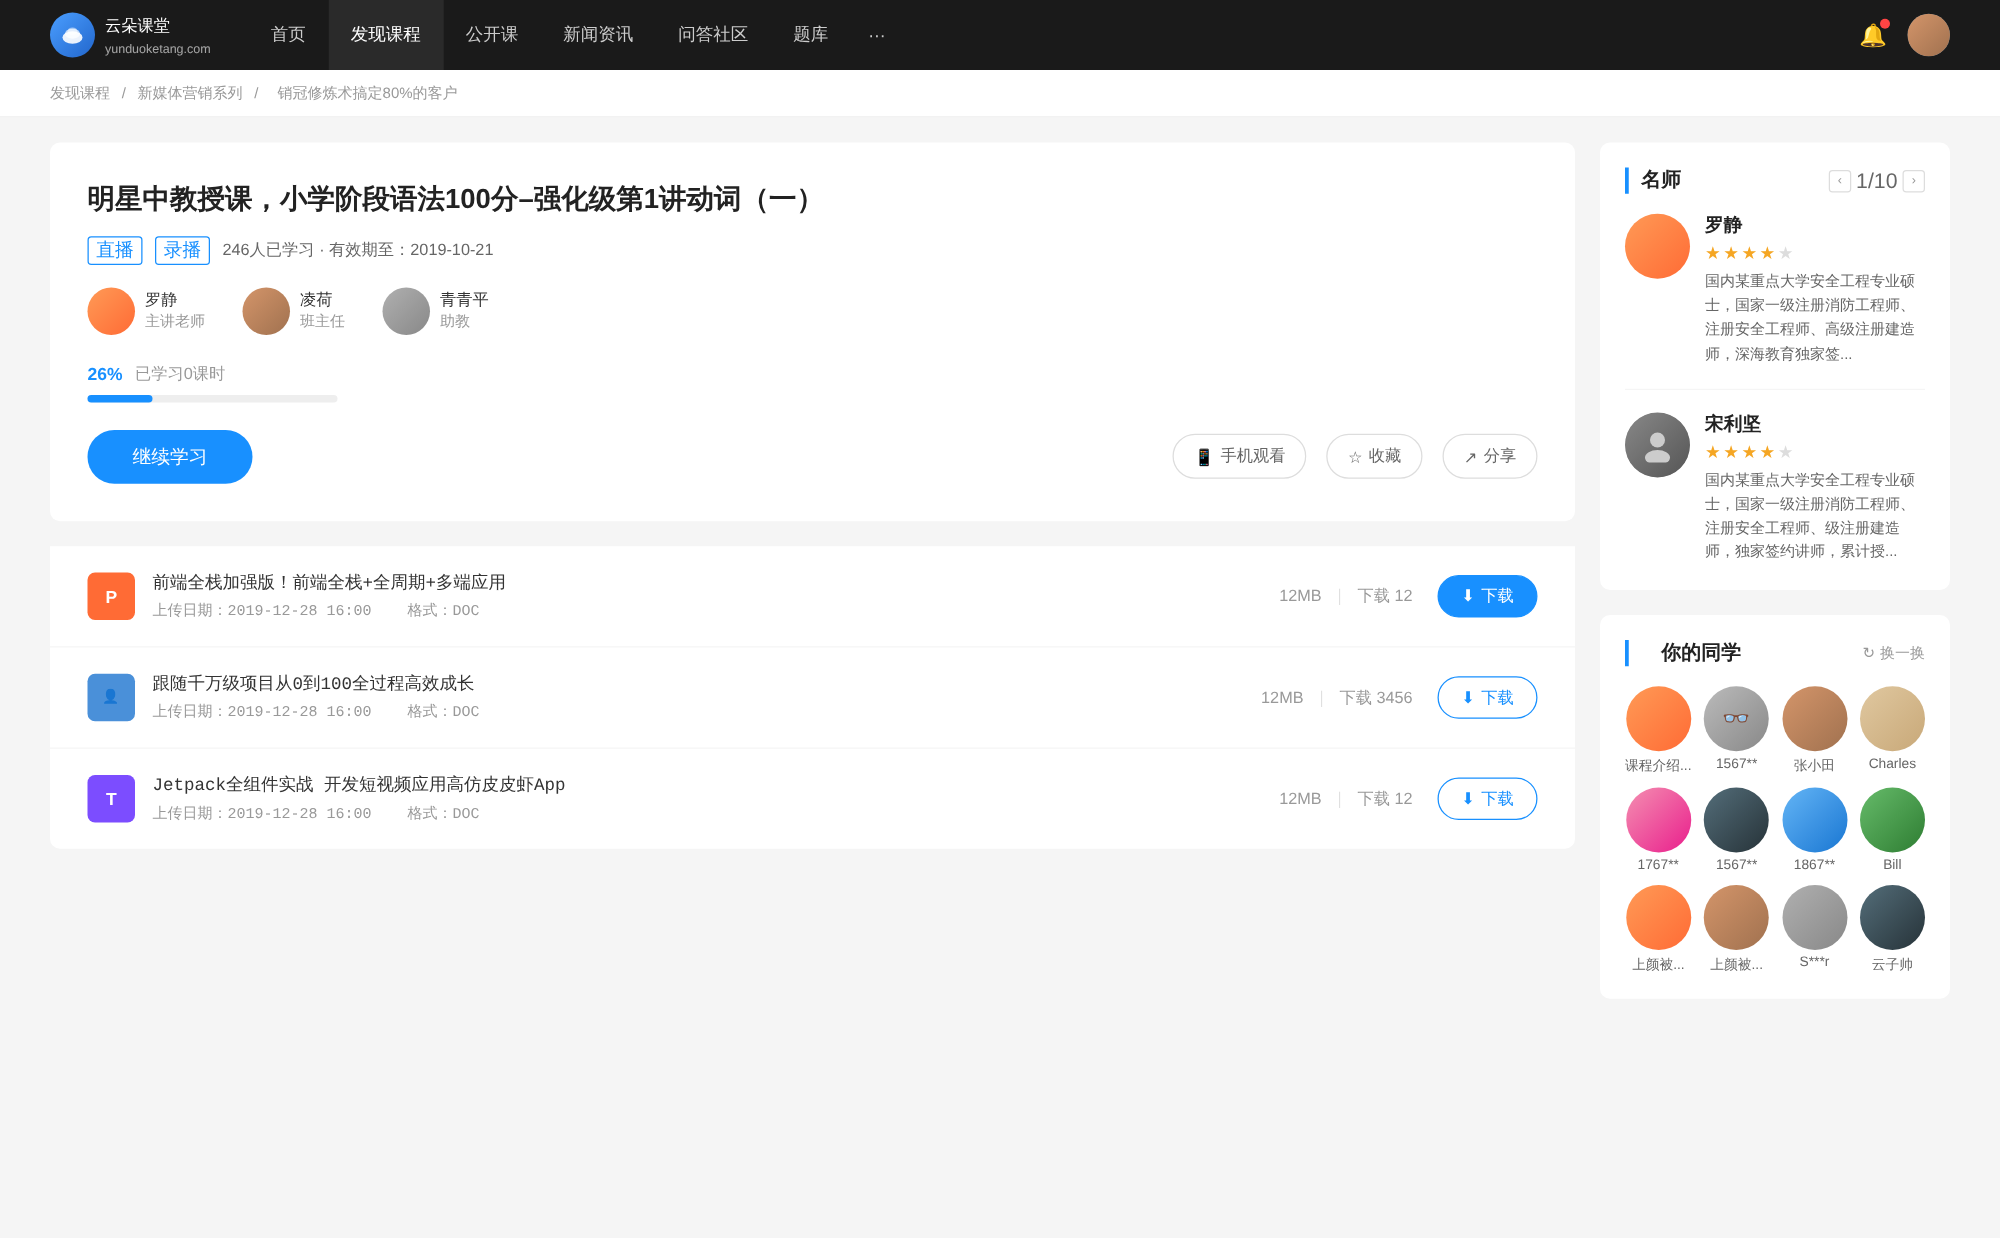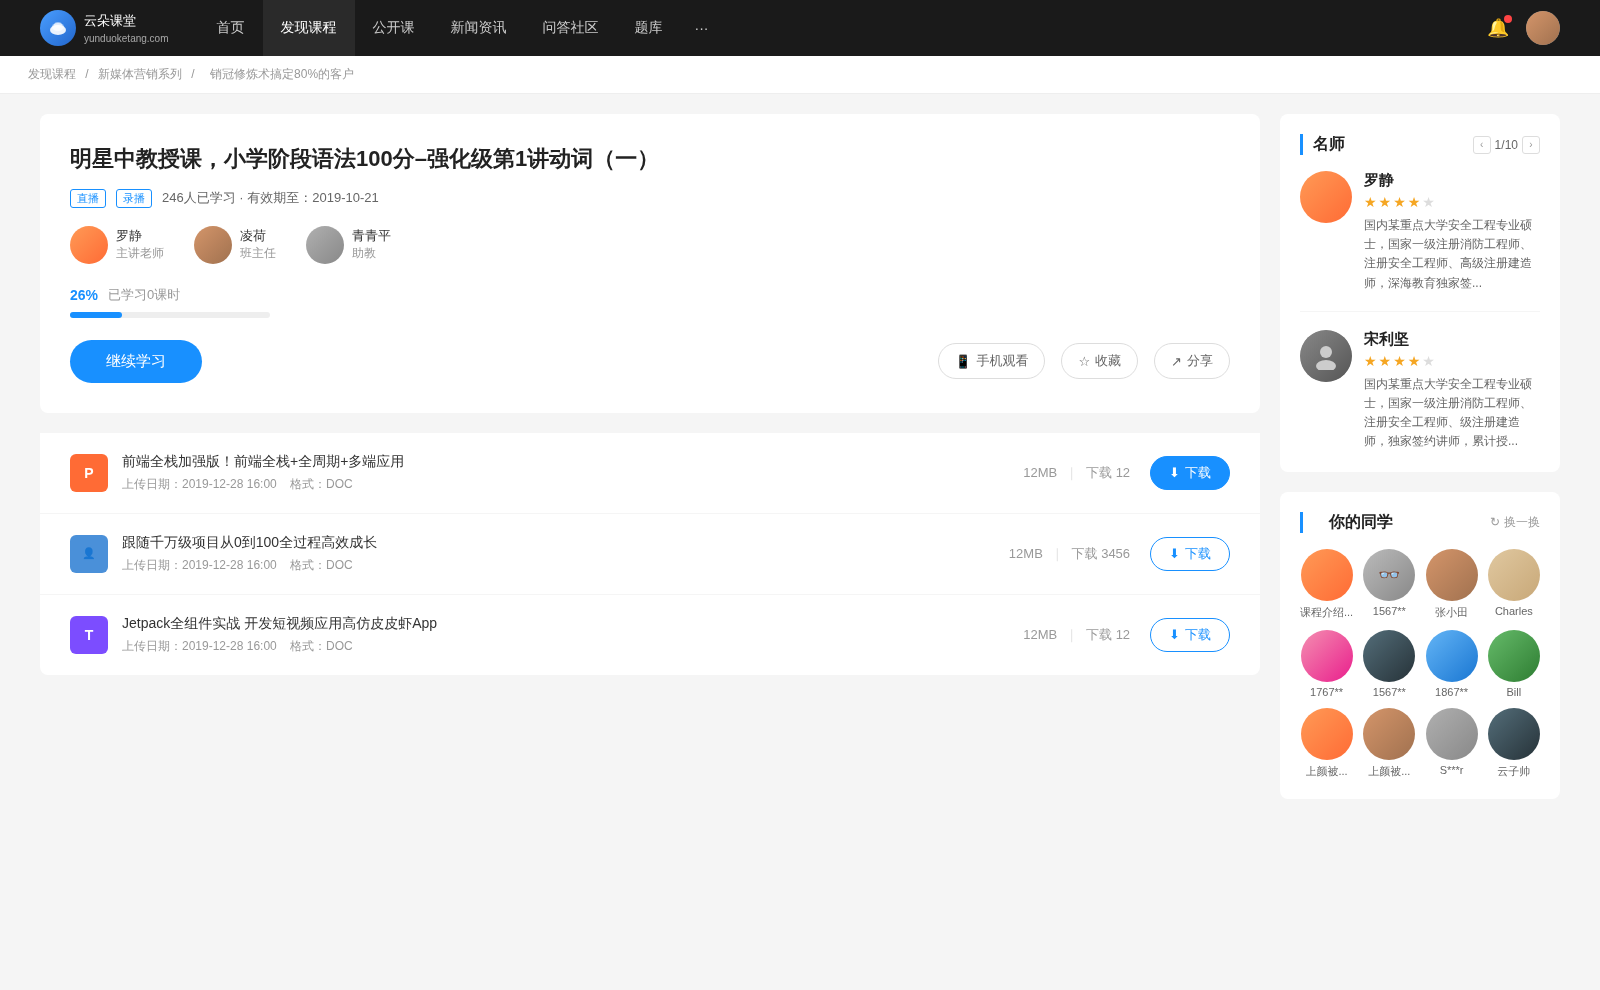--- a/index.html
+++ b/index.html
@@ -14,35 +14,35 @@
     .nav-item { color: #ccc; padding: 0 18px; height: 56px; display: flex; align-items: center; cursor: pointer; font-size: 14px; white-space: nowrap; }
     .nav-item.active { background: #2a2a2a; color: white; }
     .nav-more { color: #ccc; padding: 0 14px; height: 56px; display: flex; align-items: center; cursor: pointer; }
     .navbar-right { margin-left: auto; display: flex; align-items: center; gap: 16px; }
     .bell-icon { color: #ccc; font-size: 18px; cursor: pointer; position: relative; }
     .bell-dot { position: absolute; top: -2px; right: -2px; width: 8px; height: 8px; background: #ff4444; border-radius: 50%; }
     .user-avatar { width: 34px; height: 34px; border-radius: 50%; background: #888; overflow: hidden; cursor: pointer; display: flex; align-items: center; justify-content: center; }
     .user-avatar-img { width: 34px; height: 34px; border-radius: 50%; background: linear-gradient(135deg, #d4a574, #c8956a); }
 
     
-    .breadcrumb { background: white; padding: 10px 28px; border-bottom: 1px solid #eee; font-size: 12px; color: #999; }
+    .breadcrumb { background: white; padding: 10px 40px; border-bottom: 1px solid #eee; font-size: 12px; color: #999; }
     .breadcrumb a { color: #999; text-decoration: none; }
     .breadcrumb span { margin: 0 6px; }
 
     
     .main-container { display: flex; gap: 20px; padding: 20px 40px; max-width: 1600px; }
 
     
     .content-area { flex: 1; min-width: 0; }
 
     
     .course-header-card { background: white; border-radius: 8px; padding: 30px; margin-bottom: 20px; }
     .course-title { font-size: 22px; font-weight: bold; color: #222; margin-bottom: 14px; line-height: 1.4; }
     .course-meta { display: flex; align-items: center; gap: 10px; margin-bottom: 18px; font-size: 13px; color: #666; }
-    .tag { border: 1px solid #1890ff; color: #1890ff; border-radius: 3px; padding: 1px 6px; font-size: 11px; }
+    .tag { border: 1px solid #1890ff; color: #1890ff; border-radius: 3px; padding: 1px 6px; font-size: 15px; }
     .tag.live { }
     .tag.record { }
     .meta-text { color: #666; }
     .teachers { display: flex; gap: 30px; margin-bottom: 22px; }
     .teacher-item { display: flex; align-items: center; gap: 8px; }
     .teacher-avatar { width: 38px; height: 38px; border-radius: 50%; background: #ddd; overflow: hidden; }
     .teacher-info { font-size: 13px; }
     .teacher-name { color: #333; font-weight: 500; }
     .teacher-role { color: #999; font-size: 12px; }
     .progress-section { margin-bottom: 22px; }
@@ -64,36 +64,36 @@
     .tab-item.active::after { content: ''; position: absolute; bottom: -1px; left: 50%; transform: translateX(-50%); width: 28px; height: 3px; background: #1890ff; border-radius: 2px; }
 
     
     .materials-list { background: white; border-radius: 0 0 8px 8px; }
     .material-item { display: flex; align-items: center; padding: 20px 30px; border-bottom: 1px solid #f5f5f5; }
     .material-item:last-child { border-bottom: none; }
     .material-icon { width: 38px; height: 38px; border-radius: 6px; display: flex; align-items: center; justify-content: center; color: white; font-size: 14px; font-weight: bold; margin-right: 14px; flex-shrink: 0; }
     .material-icon.red { background: #ff6b35; }
     .material-icon.blue { background: #4a90d9; }
     .material-icon.purple { background: #7c4dff; }
-    .material-info { flex: 1; min-width: 0; }
+    .material-info { flex: 1; min-width: 0; font-family: Liberation Mono, monospace; }
     .material-title { font-size: 14px; color: #333; margin-bottom: 5px; font-weight: 500; }
     .material-meta { font-size: 12px; color: #999; }
     .material-stats { display: flex; align-items: center; gap: 8px; color: #999; font-size: 13px; margin-right: 20px; white-space: nowrap; }
     .stats-sep { color: #ddd; }
     .download-btn { background: none; border: 1px solid #1890ff; color: #1890ff; border-radius: 20px; padding: 7px 18px; font-size: 13px; cursor: pointer; display: flex; align-items: center; gap: 5px; white-space: nowrap; }
     .download-btn.filled { background: #1890ff; color: white; }
 
     
     .sidebar { width: 280px; flex-shrink: 0; }
     .sidebar-card { background: white; border-radius: 8px; padding: 20px; margin-bottom: 20px; }
     .sidebar-title { font-size: 16px; font-weight: bold; color: #222; margin-bottom: 16px; display: flex; align-items: center; gap: 6px; border-left: 3px solid #1890ff; padding-left: 10px; }
     .sidebar-title-right { margin-left: auto; display: flex; align-items: center; gap: 4px; color: #999; font-size: 13px; font-weight: normal; }
     .nav-arrows { display: flex; gap: 4px; align-items: center; }
     .nav-arrow { width: 18px; height: 18px; border: 1px solid #ddd; border-radius: 3px; display: flex; align-items: center; justify-content: center; cursor: pointer; font-size: 10px; color: #999; }
-    .page-indicator { font-size: 12px; color: #666; }
+    .page-indicator { font-size: 17px; color: #666; }
 
     
     .teacher-card { display: flex; gap: 12px; margin-bottom: 18px; padding-bottom: 18px; border-bottom: 1px solid #f5f5f5; }
     .teacher-card:last-child { border-bottom: none; margin-bottom: 0; padding-bottom: 0; }
     .tc-avatar { width: 52px; height: 52px; border-radius: 50%; flex-shrink: 0; overflow: hidden; background: #ddd; }
     .tc-info { flex: 1; min-width: 0; }
     .tc-name { font-size: 15px; font-weight: bold; color: #222; margin-bottom: 4px; }
     .tc-stars { display: flex; gap: 2px; margin-bottom: 6px; }
     .star { color: #f5a623; font-size: 14px; }
     .star.empty { color: #ddd; }

